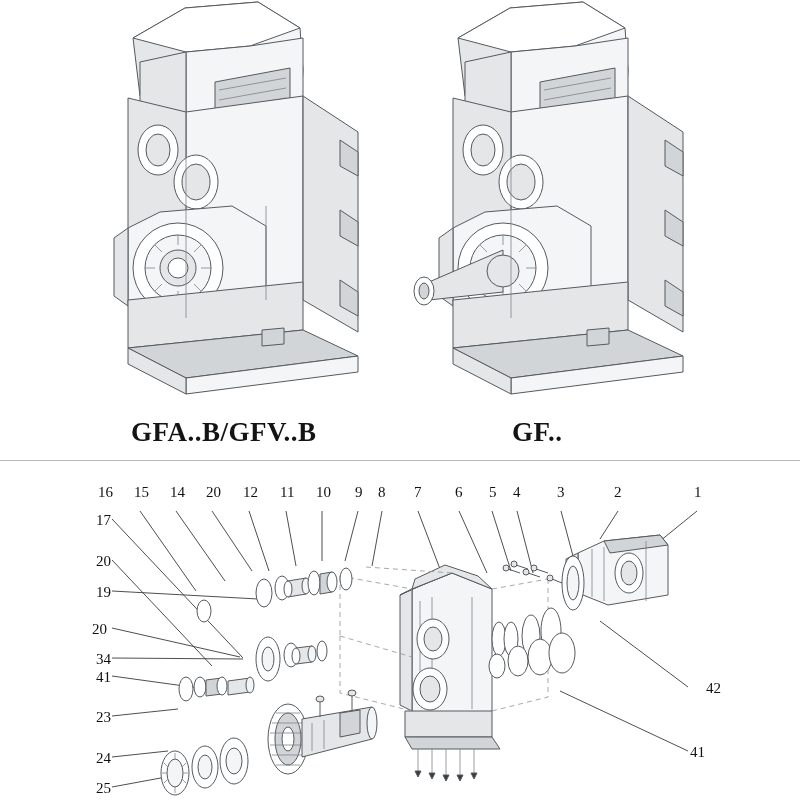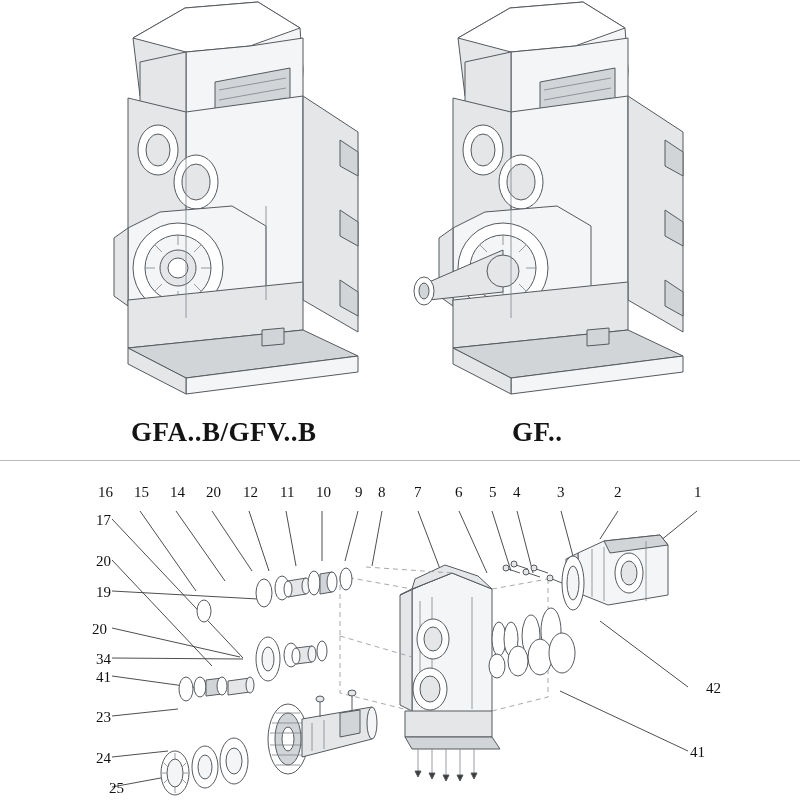--- a/index.html
+++ b/index.html
@@ -455,19 +455,19 @@
     <div class="num" style="left:694px; top:23px;">1</div>
 
     <div class="num" style="left:96px; top:51px;">17</div>
     <div class="num" style="left:96px; top:92px;">20</div>
     <div class="num" style="left:96px; top:123px;">19</div>
     <div class="num" style="left:92px; top:160px;">20</div>
     <div class="num" style="left:96px; top:190px;">34</div>
     <div class="num" style="left:96px; top:208px;">41</div>
     <div class="num" style="left:96px; top:248px;text-align:center;">23</div>
     <div class="num" style="left:96px; top:289px;">24</div>
-    <div class="num" style="left:96px; top:319px;margin-left:13px;">25</div>
+    <div class="num" style="left:96px; top:319px;">25</div>
 
     <div class="num" style="left:690px; top:219px;margin-left:16px;">42</div>
     <div class="num" style="left:690px; top:283px;">41</div>
   </div>
 
 </div>
 
 </body></html>

